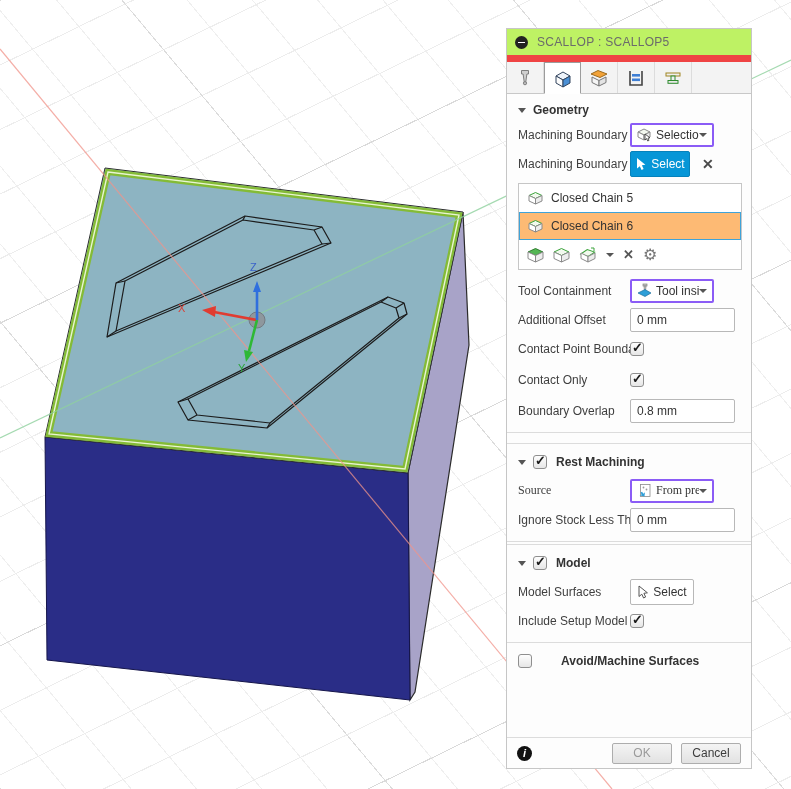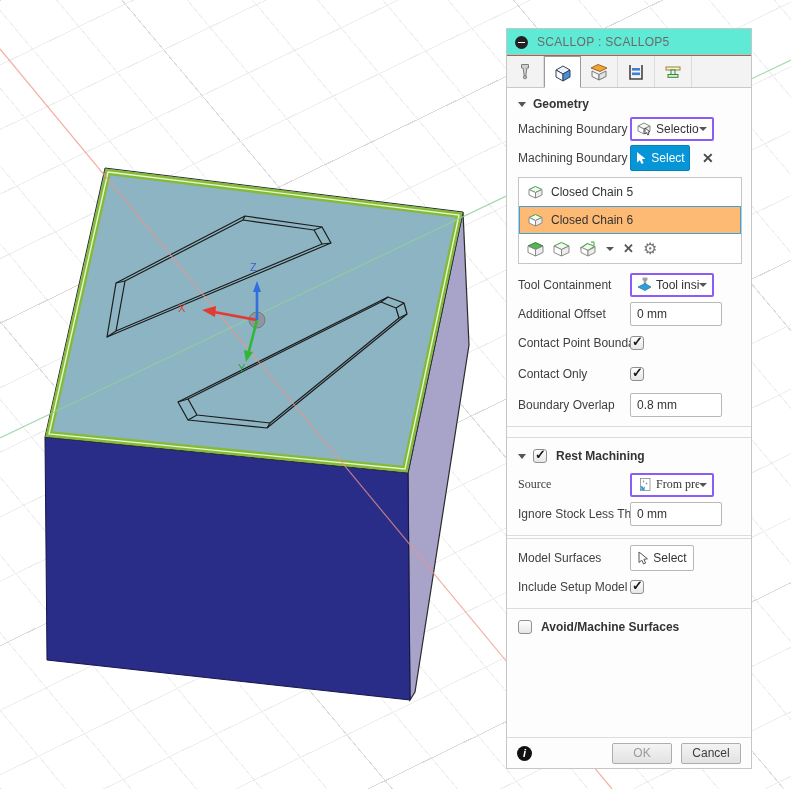--- a/index.html
+++ b/index.html
@@ -16,21 +16,21 @@
       repeating-linear-gradient(50deg,#efefef 0 1px,transparent 1px 50px);
   }
   #scene{position:absolute;left:0;top:0;}
 
   
   .panel{
     position:absolute;left:506px;top:28px;width:246px;height:741px;
     background:#fdfdfd;border:1px solid #c6c6c6;box-sizing:border-box;
     font-size:12px;color:#3f3f3f;display:flex;flex-direction:column;
   }
-  .titlebar{height:26px;background:#5eead4;border-bottom:1px solid #ef4444;display:flex;align-items:center;padding:0 8px;flex:none;}
+  .titlebar{height:26px;background:#bef264;border-bottom:7px solid #ef4444;display:flex;align-items:center;padding:0 8px;flex:none;}
   .collapse-dot{width:13px;height:13px;border-radius:50%;background:#222;position:relative;flex:none;cursor:pointer;}
   .collapse-dot::after{content:"";position:absolute;left:3px;top:6px;width:7px;height:1.6px;background:#fff;}
   .title{margin-left:9px;color:#6b6b6b;font-size:12px;letter-spacing:.3px;}
 
   .tabs{height:31px;background:#f3f3f3;border-bottom:1px solid #c8c8c8;display:flex;align-items:stretch;flex:none;}
   .tab{width:37px;display:flex;align-items:center;justify-content:center;border-right:1px solid #dcdcdc;box-sizing:border-box;cursor:pointer;}
   .tab.sel{background:#fff;border:1px solid #9c9c9c;border-bottom:1px solid #fff;margin-bottom:-1px;border-right:1px solid #9c9c9c;}
   .tab svg{display:block;}
 
   .body{flex:1;position:relative;}
@@ -39,21 +39,21 @@
   .sect-h .cb{margin-right:7px;}
   .divider{border-top:1px solid #dcdcdc;margin:7px 0 0 0;}
 
   .frow{display:flex;align-items:center;height:29px;padding-left:11px;}
   .flabel{width:112px;flex:none;white-space:nowrap;overflow:hidden;color:#3f3f3f;}
 
   .dd{width:84px;height:24px;background:#fff;border:2px solid #8b5cf6;border-radius:2px;display:flex;align-items:center;padding:0 5px;box-sizing:border-box;cursor:pointer;}
   .dd .txt{flex:1;margin-left:4px;white-space:nowrap;overflow:hidden;color:#333;}
   .caret{width:0;height:0;border-left:4px solid transparent;border-right:4px solid transparent;border-top:4px solid #555;flex:none;}
 
-  .inp{width:92px;height:24px;background:#fff;border:1px solid #b8b8b8;border-radius:2px;box-sizing:border-box;padding:0 6px;font:12px "Liberation Sans",sans-serif;color:#333;}
+  .inp{width:105px;height:24px;background:#fff;border:1px solid #b8b8b8;border-radius:2px;box-sizing:border-box;padding:0 6px;font:12px "Liberation Sans",sans-serif;color:#333;}
 
   .btn-blue{height:24px;width:58px;background:#0696d7;border:1px solid #0682bb;border-radius:2px;color:#fff;display:flex;align-items:center;justify-content:center;gap:4px;cursor:pointer;}
   .btn-white{height:24px;width:62px;background:#fff;border:1px solid #b8b8b8;border-radius:2px;color:#333;display:flex;align-items:center;justify-content:center;gap:4px;cursor:pointer;}
   .xicon{margin-left:12px;color:#4a4a4a;font-size:14px;font-weight:bold;cursor:pointer;}
 
   .cb{width:14px;height:14px;border:1px solid #8f8f8f;border-radius:3px;background:linear-gradient(#fefefe,#e6e6e6);box-sizing:border-box;position:relative;cursor:pointer;flex:none;}
   .cb.checked::after{content:"✓";position:absolute;left:1px;top:-3px;font-size:13px;font-weight:bold;color:#1a1a1a;}
 
   .listbox{margin:5px 0 0 11px;width:224px;border:1px solid #c6c6c6;background:#fff;box-sizing:border-box;}
   .litem{height:28px;display:flex;align-items:center;padding-left:8px;border:1px solid transparent;box-sizing:border-box;cursor:pointer;color:#333;}
@@ -306,39 +306,44 @@
     <div class="frow">
       <span class="flabel">Ignore Stock Less Th...</span>
       <input class="inp" value="0 mm" style="">
     </div>
 
     <div class="divider"></div>
 
 
     <div class="divider" style="margin-top:2px;"></div>
 
+    <div class="sect-h" style="padding-top:11px;">
+      <span class="tri"></span>
+      <span class="cb checked" style="margin-right:9px;"></span>
+      <span>Model</span>
+    </div>
 
     <div class="frow" style="margin-top:4px;">
       <span class="flabel">Model Surfaces</span>
       <div class="btn-white">
         <svg width="12" height="14" viewBox="0 0 12 14">
           <path d="M2,1 L2,11.5 L4.8,9.2 L6.6,13 L8.6,12 L6.9,8.3 L10.4,7.8 Z" fill="#fff" stroke="#555" stroke-width="1"></path>
         </svg>
         <span>Select</span>
       </div>
     </div>
 
     <div class="frow">
       <span class="flabel">Include Setup Model</span>
       <span class="cb checked"></span>
     </div>
 
     <div class="divider"></div>
 
-    <div class="sect-h" style="padding-top:11px;">
+    <div class="sect-h" style="padding-top:11px;gap:20px;">
       <span class="cb" style="margin-right:9px;"></span>
       <span>Avoid/Machine Surfaces</span>
     </div>
 
   </div>
 
   <div class="footer">
     <span class="info">i</span>
     <span class="spacer"></span>
     <button class="pbtn ok">OK</button>

